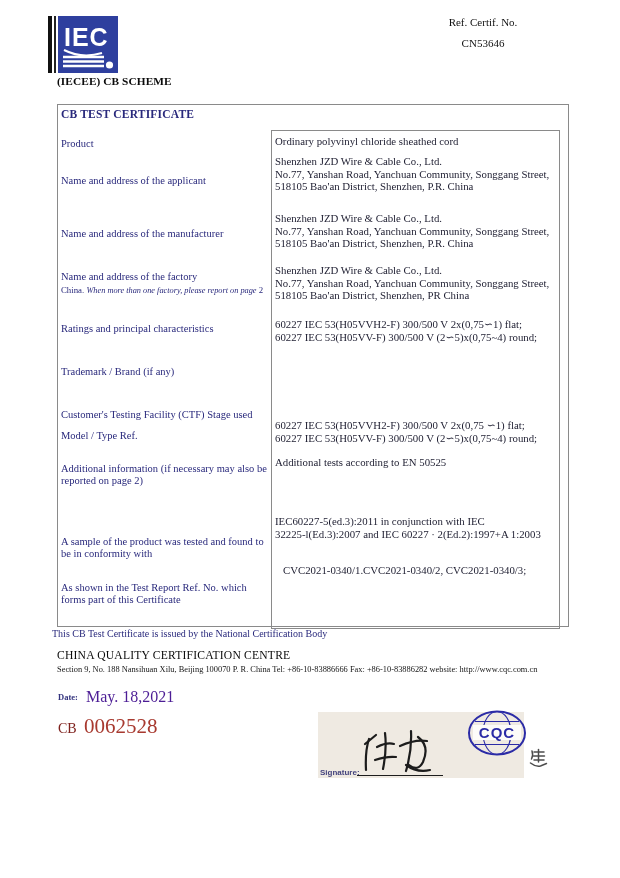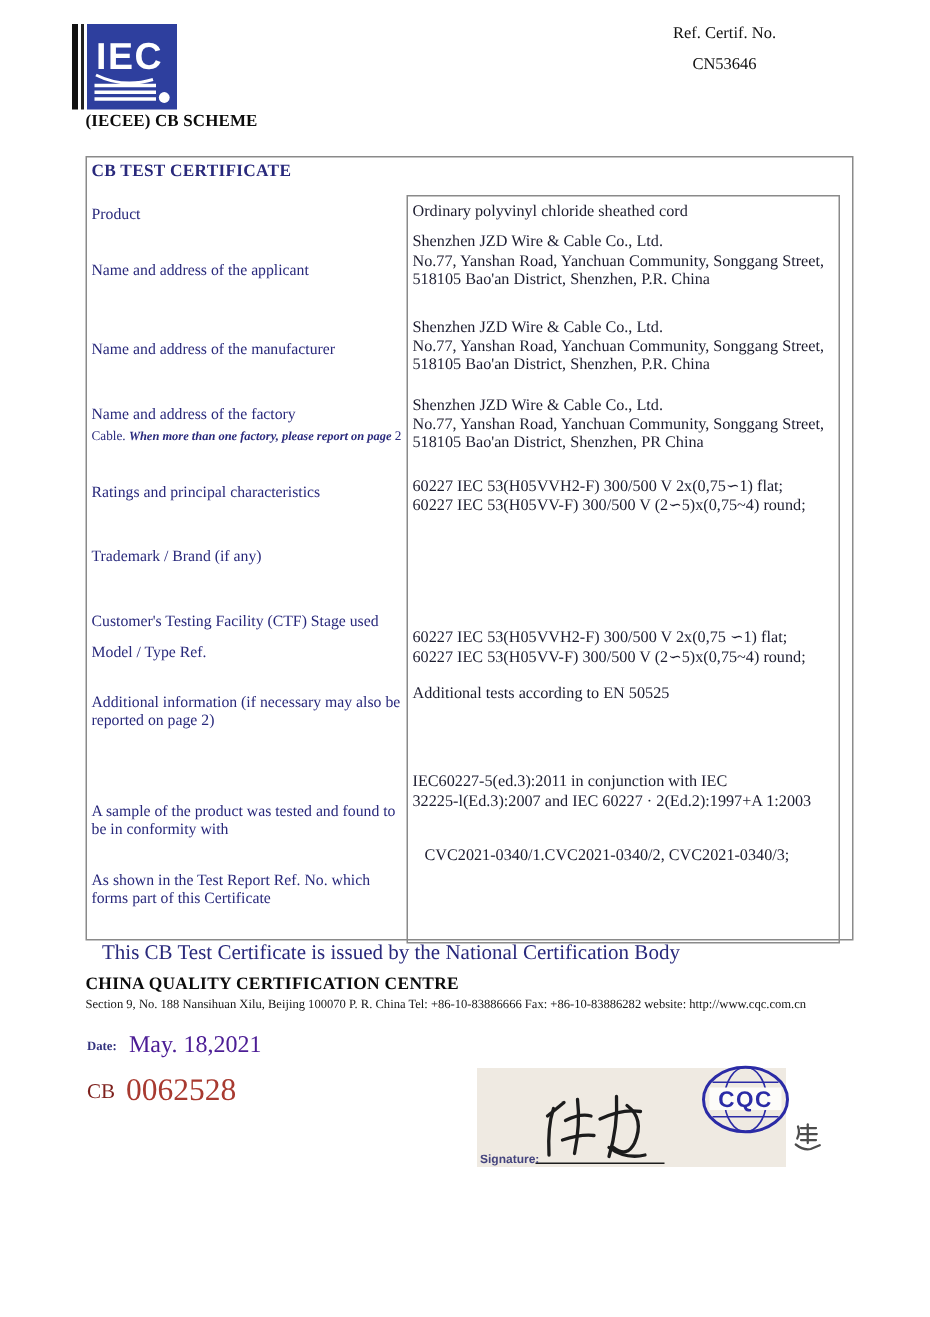--- a/index.html
+++ b/index.html
@@ -18,24 +18,24 @@
   .tablebox{position:absolute;left:57px;top:104px;width:510px;height:521px;
     border:1px solid #8a8a8a;}
   .cert-title{position:absolute;left:3px;top:3px;font-weight:bold;font-size:11.5px;
     color:#29297c;letter-spacing:.2px;}
   .valbox{position:absolute;left:213px;top:25px;width:287px;height:497px;
     border:1px solid #8a8a8a;background:transparent;}
   .lbl{position:absolute;left:3px;width:206px;font-size:10.5px;line-height:12px;color:#29297c;}
   .val{position:absolute;left:217px;width:282px;font-size:10.8px;line-height:12.6px;color:#1d1d30;}
   .val.indent{left:225px;}
   .note{position:absolute;left:3px;width:210px;font-size:8.8px;color:#29297c;}
-  .noteital{font-style:italic;font-size:8.3px;font-weight:bold;}
-  .issued-line{position:absolute;left:68px;top:628px;font-size:14px;color:#29297c;}
+  .noteital{font-style:italic;font-size:8.3px;}
+  .issued-line{position:absolute;left:52px;top:628px;font-size:10px;color:#29297c;}
   
-  .org-name{position:absolute;left:57px;top:649px;font-weight:bold;font-size:11.6px;color:#0b0b0b;letter-spacing:.2px;}
+  .org-name{position:absolute;left:57px;top:649px;font-weight:normal;font-size:11.6px;color:#0b0b0b;letter-spacing:.2px;}
   .org-address{position:absolute;left:57px;top:665px;width:511px;font-size:8.4px;color:#151515;}
   .date-row{position:absolute;left:58px;top:688px;}
   .date-label{position:absolute;left:0;top:4px;font-size:8.5px;color:#33337e;font-weight:bold;}
   .date-value{position:absolute;left:28px;top:0;font-size:16px;color:#4c1d95;width:160px;}
   .cb-row{position:absolute;left:58px;top:714px;}
   .cb-prefix{position:absolute;left:0;top:7px;font-size:14px;color:#7e211d;}
   .cb-number{position:absolute;left:26px;top:0;font-size:21px;color:#a83a30;width:120px;}
   .scan-patch{position:absolute;left:318px;top:712px;width:206px;height:78px;background:#efeae2;}
   .cqc-logo{position:absolute;left:466px;top:709px;}
   .stamp{position:absolute;left:529px;top:748px;}
@@ -91,21 +91,21 @@
 
     <div class="lbl" style="top:123px">Name and address of the manufacturer</div>
     <div class="val" style="top:107px">
       <div>Shenzhen JZD Wire &amp; Cable Co., Ltd.</div>
       <div>No.77, Yanshan Road, Yanchuan Community, Songgang Street,</div>
       <div>518105 Bao'an District, Shenzhen, P.R. China</div>
     </div>
 
     <div class="lbl" style="top:166px">Name and address of the factory</div>
     <div class="note" style="top:180px">
-      <span>Cable. </span><span class="noteital">When more than one factory, please report on page</span><span> 2</span>
+      <span>China. </span><span class="noteital">When more than one factory, please report on page</span><span> 2</span>
     </div>
     <div class="val" style="top:159px">
       <div>Shenzhen JZD Wire &amp; Cable Co., Ltd.</div>
       <div>No.77, Yanshan Road, Yanchuan Community, Songgang Street,</div>
       <div>518105 Bao'an District, Shenzhen, PR China</div>
     </div>
 
     <div class="lbl" style="top:218px">Ratings and principal characteristics</div>
     <div class="val" style="top:213px">
       <div>60227 IEC 53(H05VVH2-F) 300/500 V 2x(0,75∽1) flat;</div>

